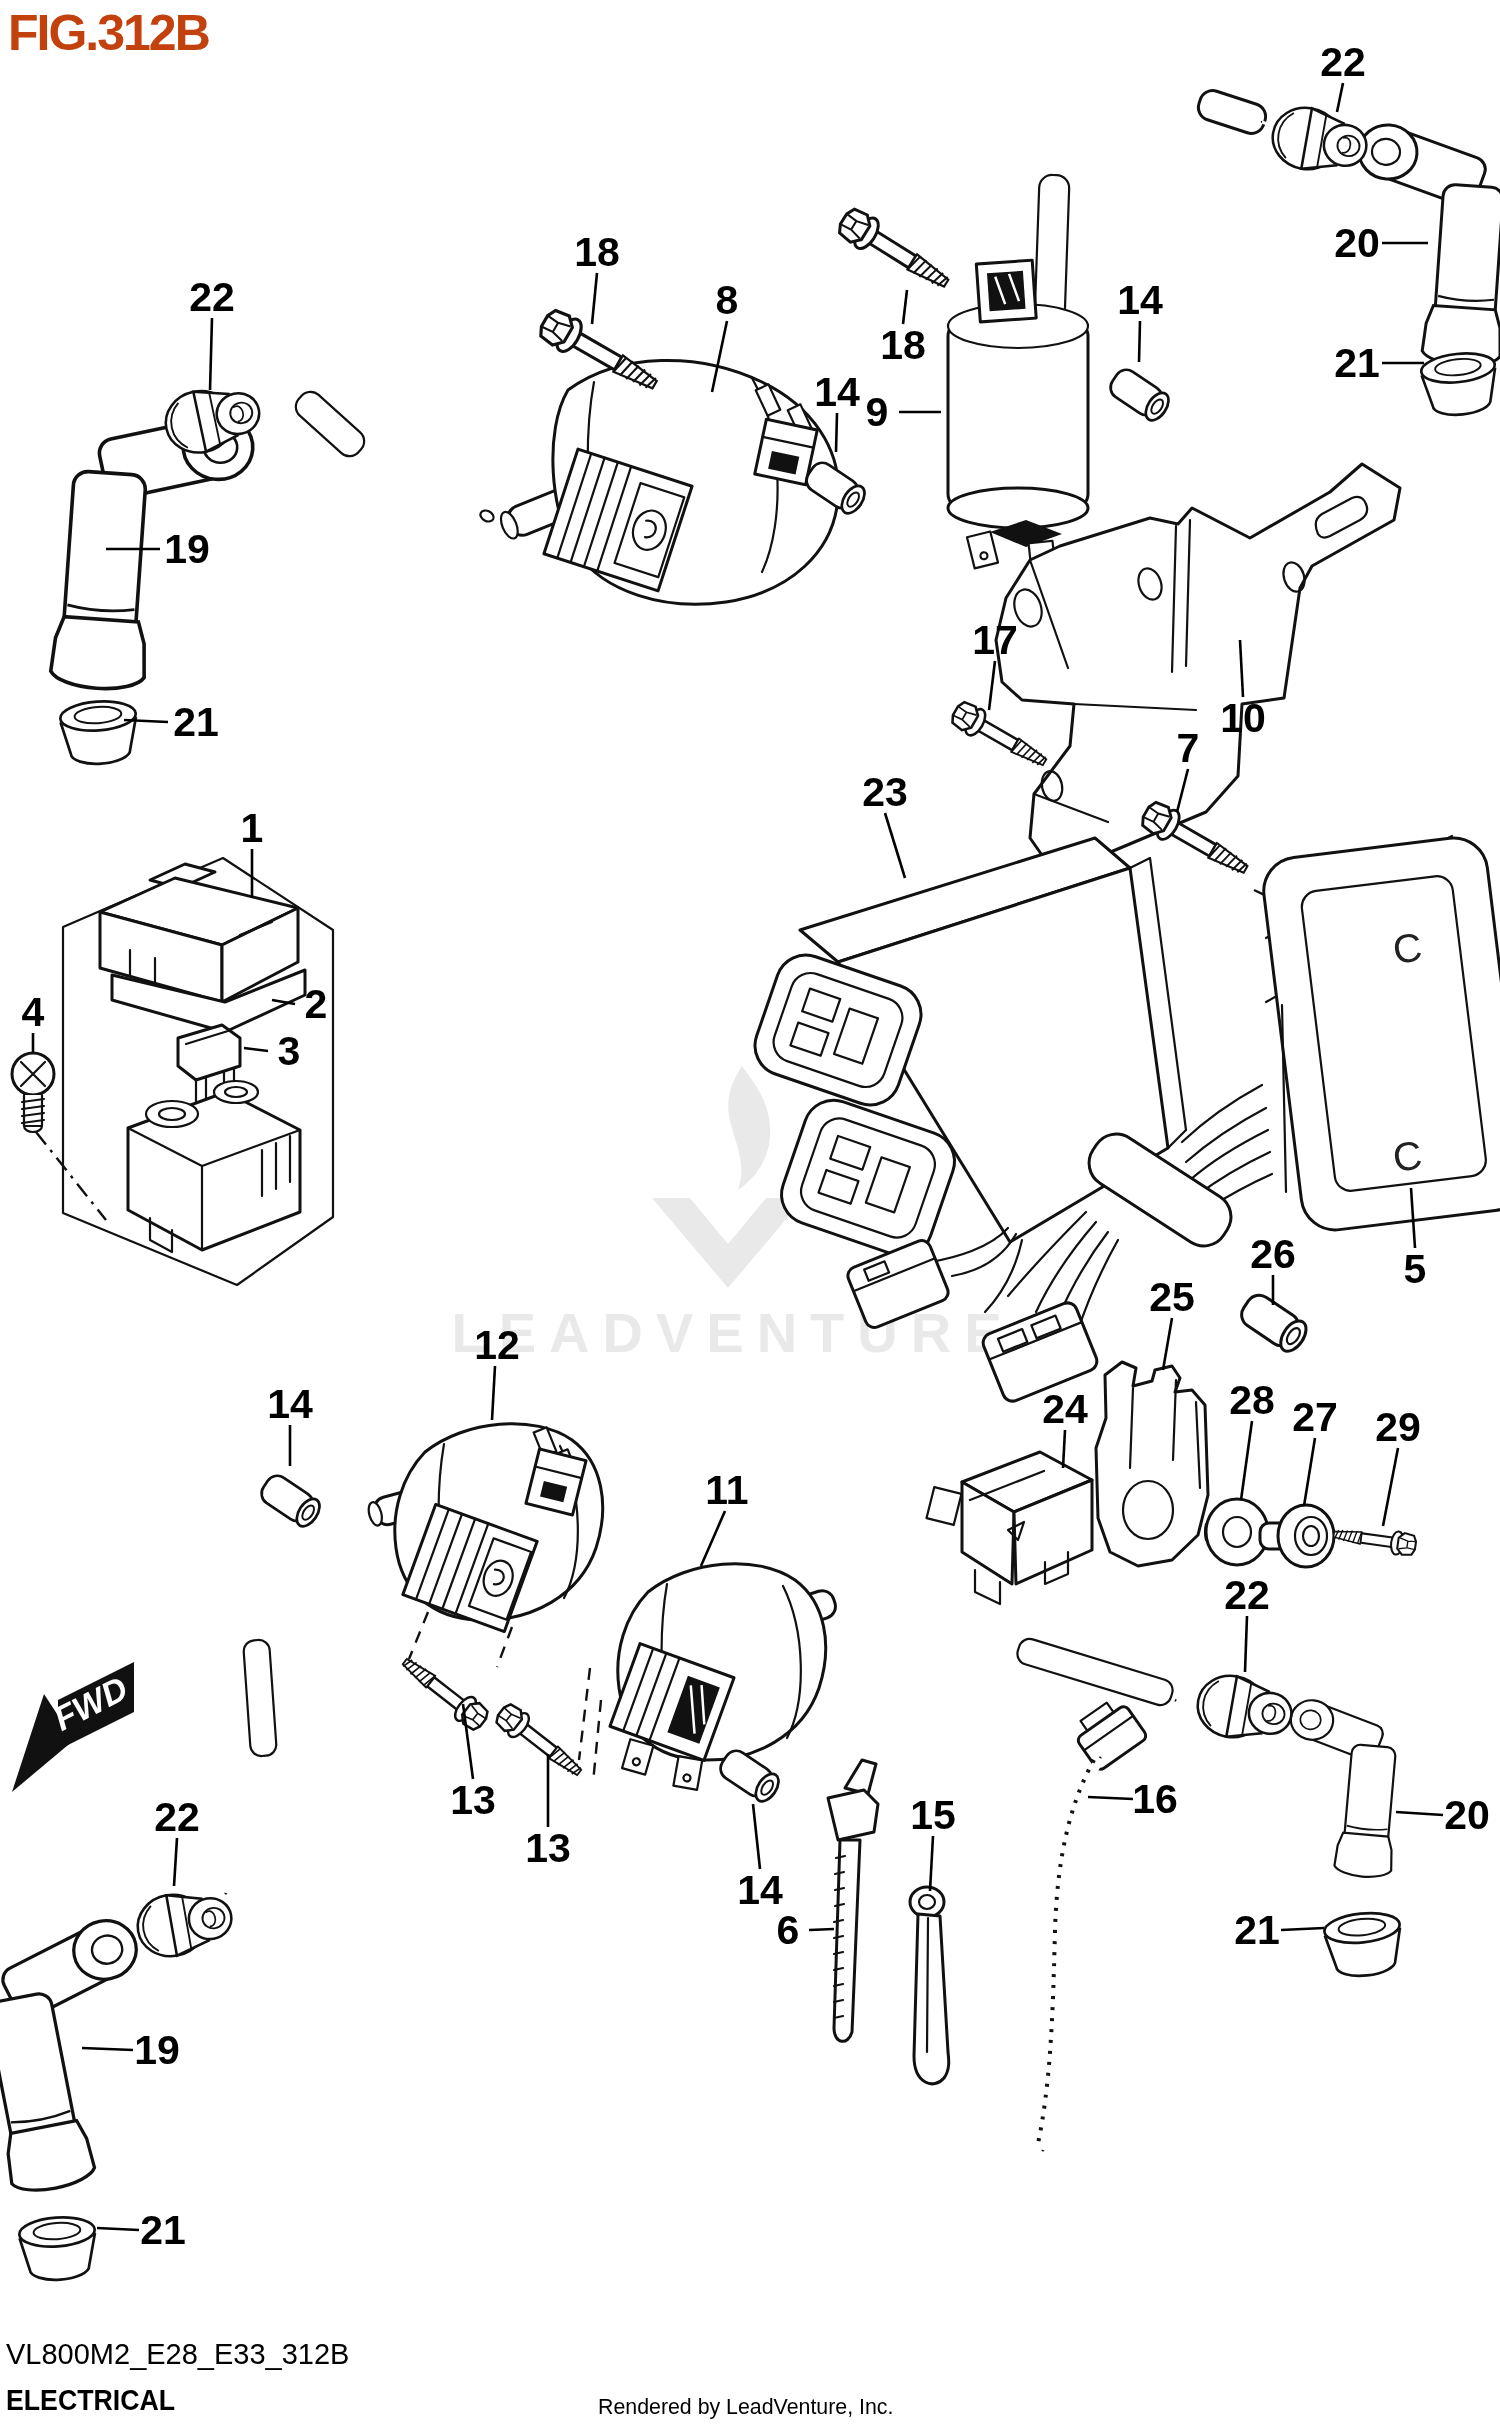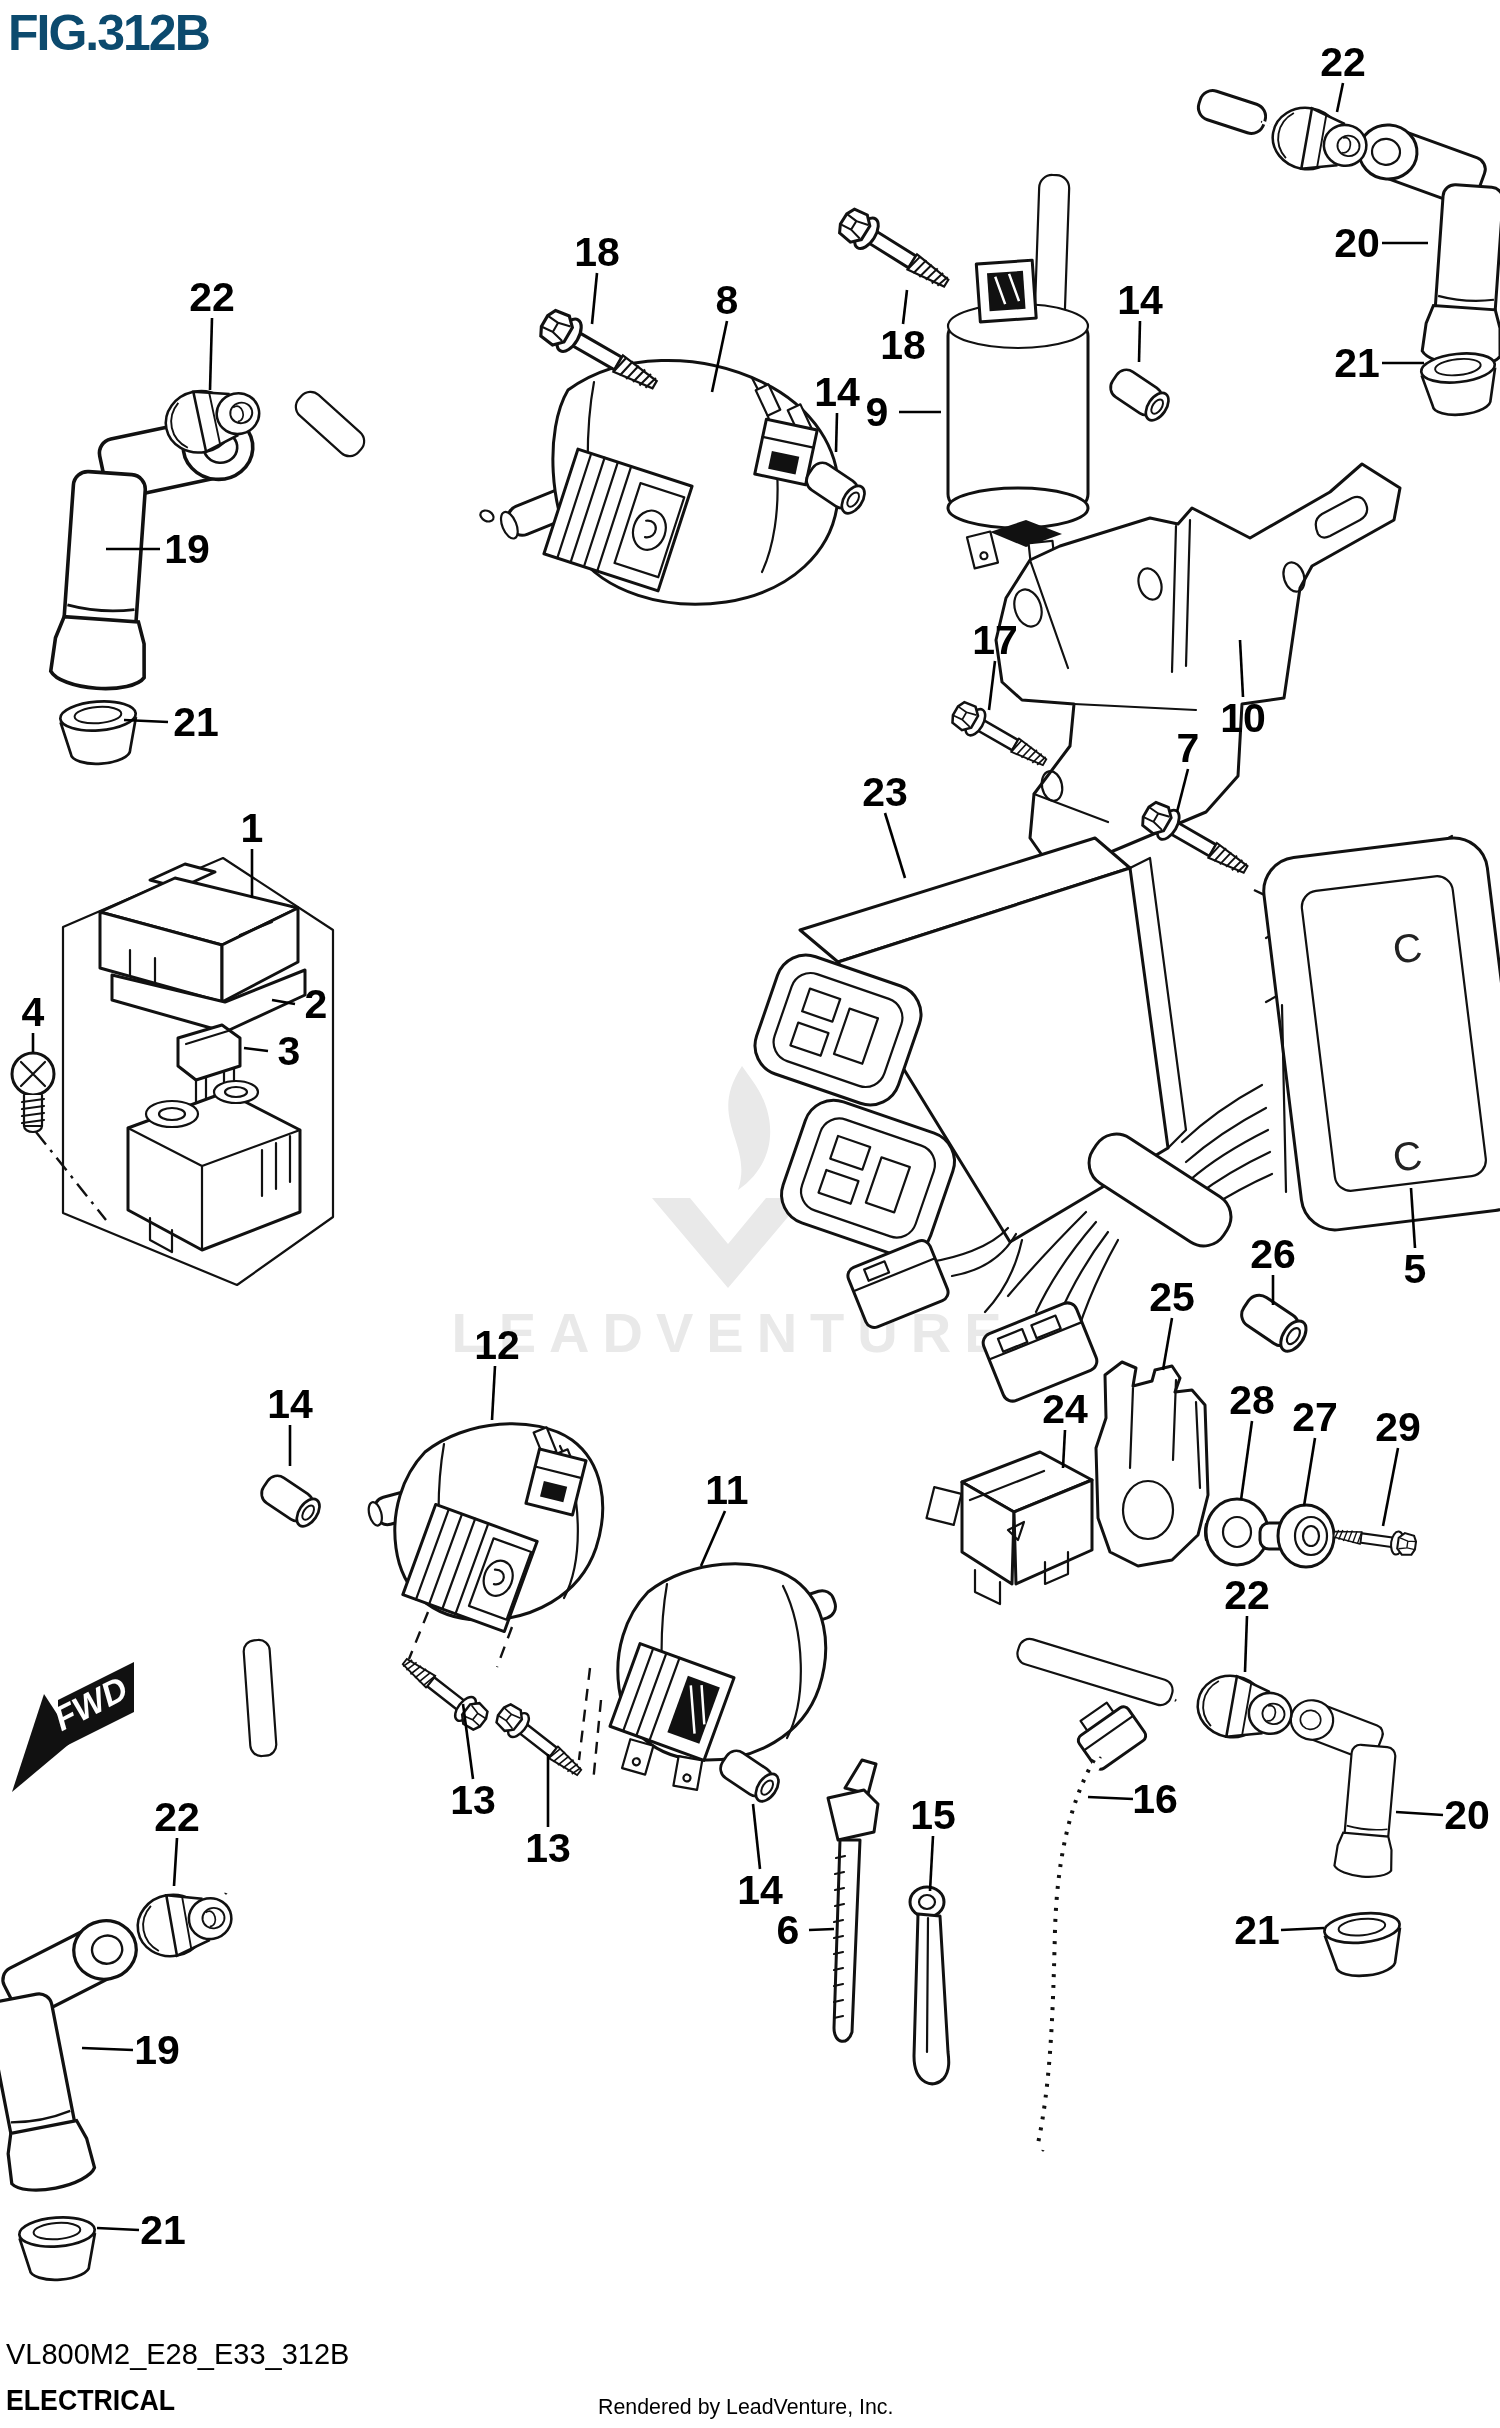--- a/index.html
+++ b/index.html
@@ -1,18 +1,18 @@
 <!DOCTYPE html>
 <html><head>
 <meta charset="utf-8">
 <style>
   html,body{margin:0;padding:0;background:#fff;}
   body{width:1500px;height:2428px;position:relative;font-family:"Liberation Sans",sans-serif;overflow:hidden;}
   #stage{position:absolute;left:0;top:0;width:1500px;height:2428px;}
-  .title{position:absolute;left:8px;top:4px;font-size:50px;font-weight:900;letter-spacing:-2px;color:#0c4a6e;}
+  .title{position:absolute;left:8px;top:4px;font-size:50px;font-weight:900;letter-spacing:-2px;color:#c2410c;}
   .ftr-code{position:absolute;left:6px;top:2338px;font-size:29px;color:#000;letter-spacing:0px;text-align:center;}
   .ftr-sec{position:absolute;left:6px;top:2384px;font-size:29px;font-weight:bold;color:#000;transform:scaleX(.92);transform-origin:left;}
   .ftr-credit{position:absolute;left:598px;top:2394px;font-size:22px;color:#000;transform:scaleX(.97);transform-origin:left;}
   svg{display:block;position:absolute;left:0;top:0;}
   .ln{stroke:#111;stroke-width:3;fill:none;stroke-linecap:round;stroke-linejoin:round;}
   .ln2{stroke:#111;stroke-width:2.2;fill:none;stroke-linecap:round;stroke-linejoin:round;}
   .f{fill:#fff;stroke:#111;stroke-width:3;stroke-linecap:round;stroke-linejoin:round;}
   .f2{fill:#fff;stroke:#111;stroke-width:2.2;stroke-linecap:round;stroke-linejoin:round;}
   .blk{fill:#111;stroke:none;}
   .dash{stroke:#111;stroke-width:2.4;fill:none;stroke-dasharray:12 9;}

